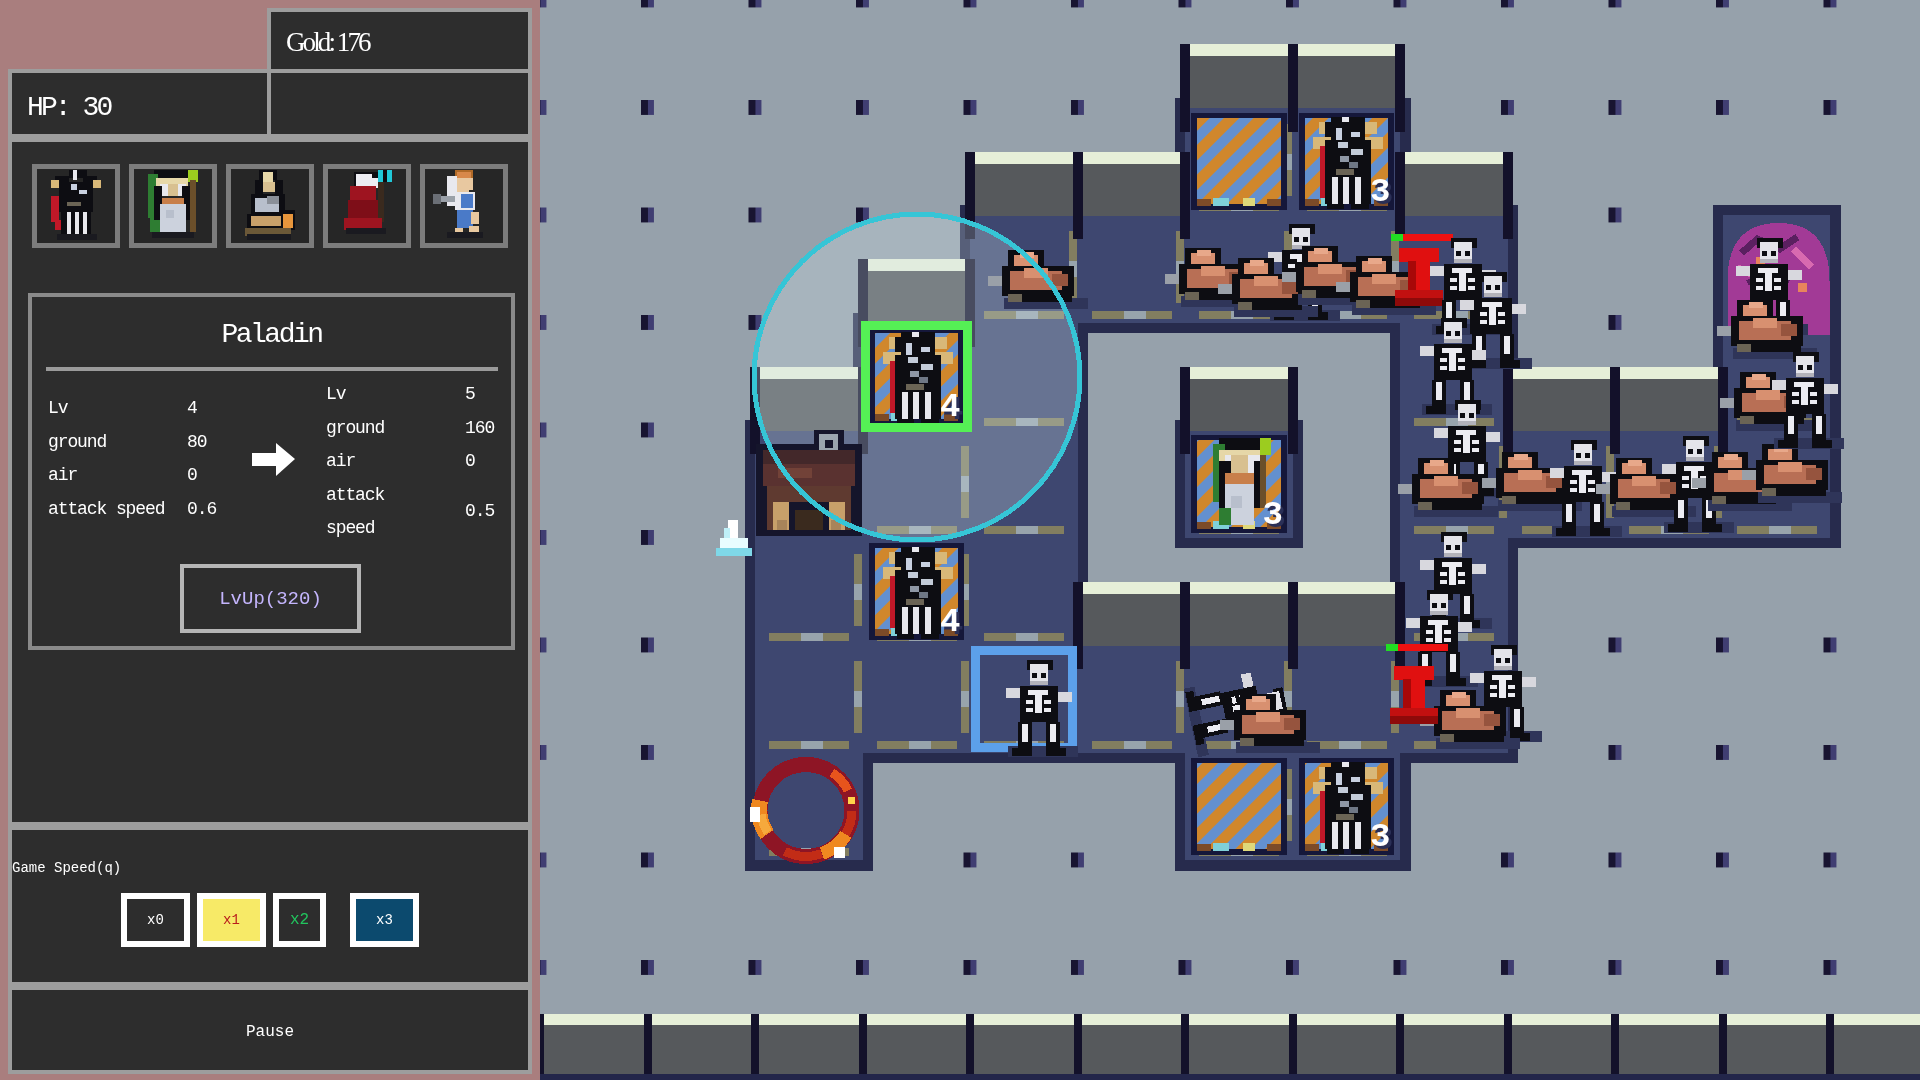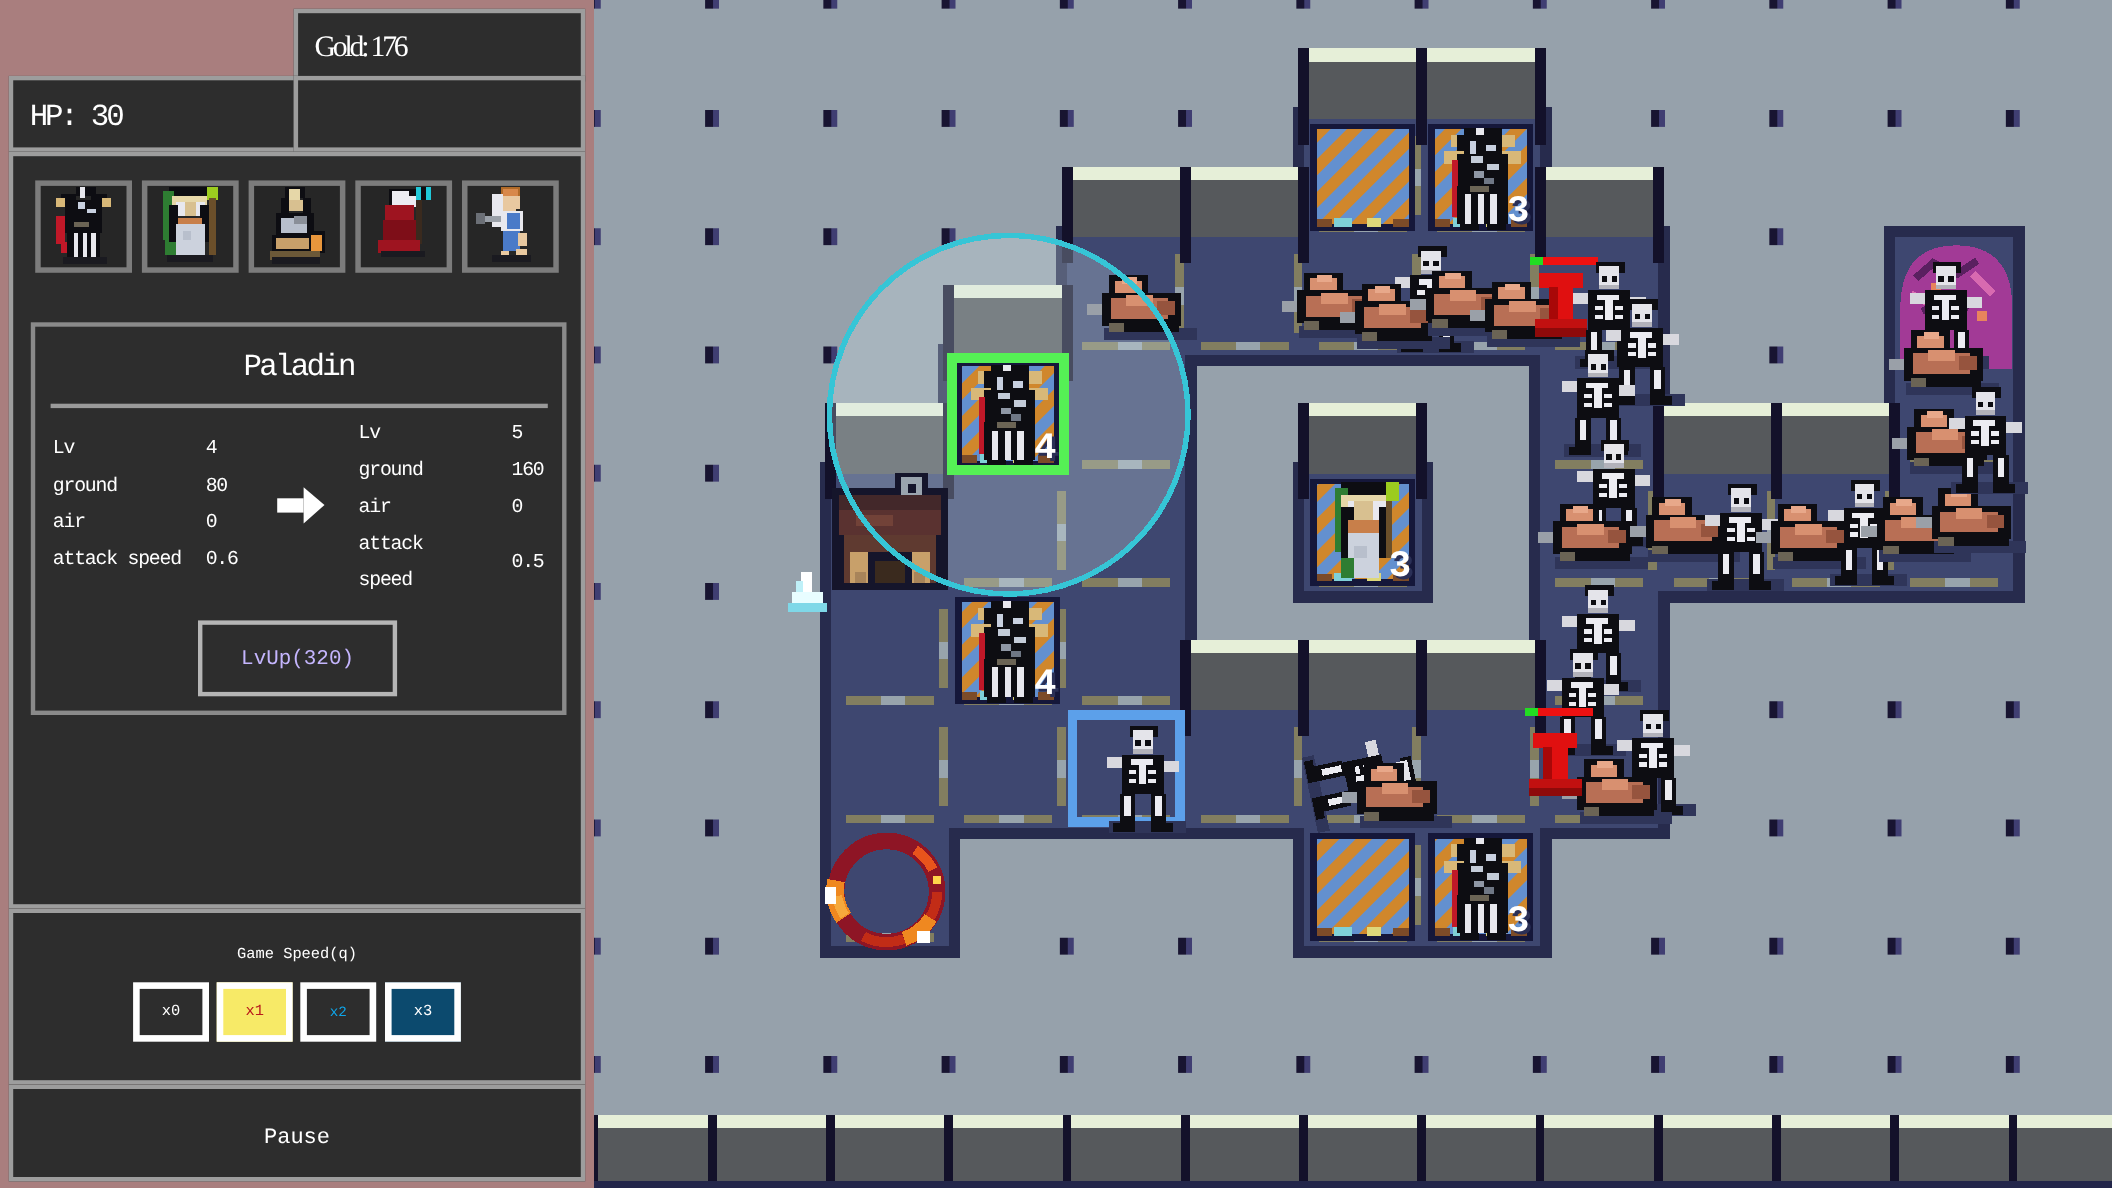--- a/index.html
+++ b/index.html
@@ -1137,21 +1137,21 @@
 
      <div class="t" style="left:433px;top:81px;font-size:18px;letter-spacing:-1.1px;line-height:33.5px;">5
 160
 0</div>
      <div class="t" style="left:433px;top:204px;font-size:18px;letter-spacing:-1.1px;">0.5</div>
 
      <div style="position:absolute;left:148px;top:267px;width:181px;height:69px;border:4px solid #b5b5b5;color:#c4b5fd;display:flex;align-items:center;justify-content:center;font-size:19px;box-sizing:border-box;">LvUp(320)</div>
    </div>
  </div>
  <div class="panel" style="left:8px;top:826px;width:524px;height:160px;">
-   <div class="t" style="left:0;top:30px;width:100%;text-align:center;font-size:14px;">Game Speed(q)</div>
+   <div class="t" style="left:0;top:30px;width:100%;text-align:left;font-size:14px;">Game Speed(q)</div>
    <div style="position:absolute;left:109px;top:63px;width:69px;height:54px;border:6px solid #fff;background:#2d2d2d;color:#fff;box-sizing:border-box;display:flex;align-items:center;justify-content:center;font-size:14px;">x0</div>
    <div style="position:absolute;left:185px;top:63px;width:69px;height:54px;border:6px solid #fff;background:#f7ea67;color:#b91c1c;box-sizing:border-box;display:flex;align-items:center;justify-content:center;font-size:14px;">x1</div>
-   <div style="position:absolute;left:261px;top:63px;width:69px;height:54px;border:6px solid #fff;background:#2d2d2d;color:#0ea5e9;box-sizing:border-box;display:flex;align-items:center;justify-content:center;font-size:13px;">x2</div>
+   <div style="position:absolute;left:261px;top:63px;width:53px;height:54px;border:6px solid #fff;background:#2d2d2d;color:#22c55e;box-sizing:border-box;display:flex;align-items:center;justify-content:center;font-size:16px;">x2</div>
    <div style="position:absolute;left:338px;top:63px;width:69px;height:54px;border:6px solid #fff;background:#0c4a6e;color:#fff;box-sizing:border-box;display:flex;align-items:center;justify-content:center;font-size:14px;">x3</div>
  </div>
  <div class="panel" style="left:8px;top:986px;width:524px;height:88px;">
-   <div class="t" style="left:0;top:33px;width:100%;text-align:center;font-size:20px;">Pause</div>
+   <div class="t" style="left:0;top:33px;width:100%;text-align:center;font-size:16px;">Pause</div>
  </div>
 </div>
 </body></html>

